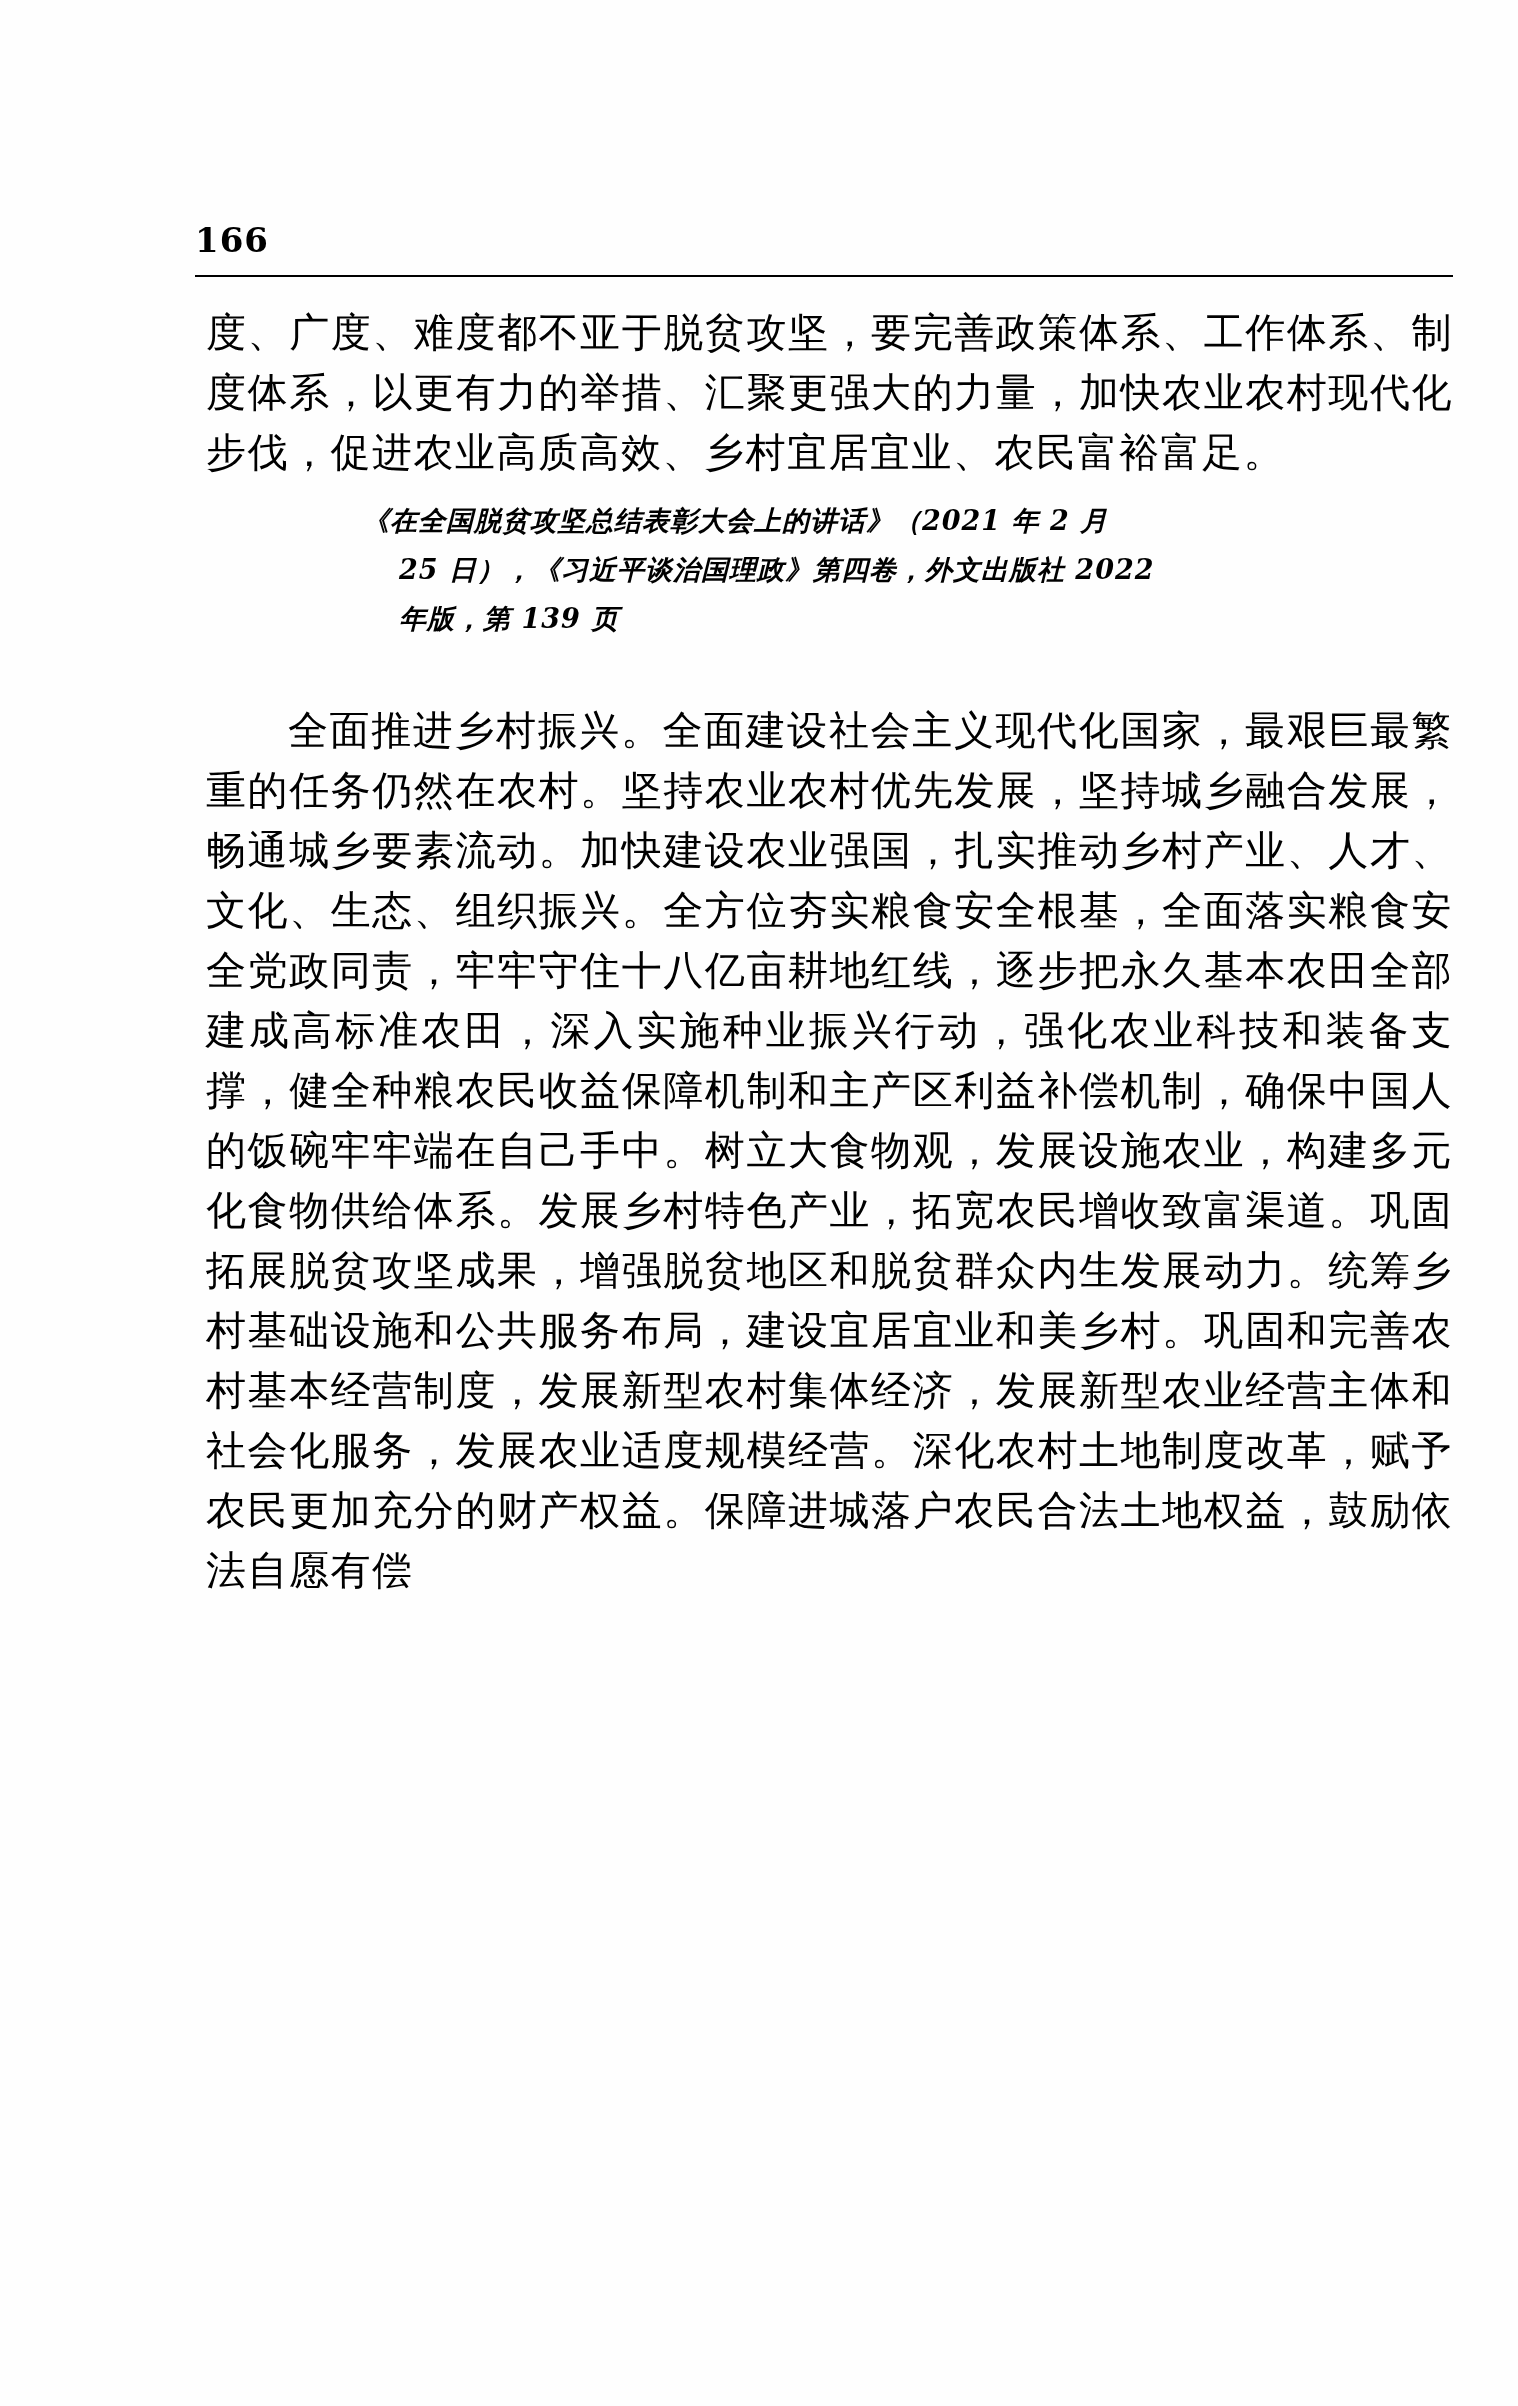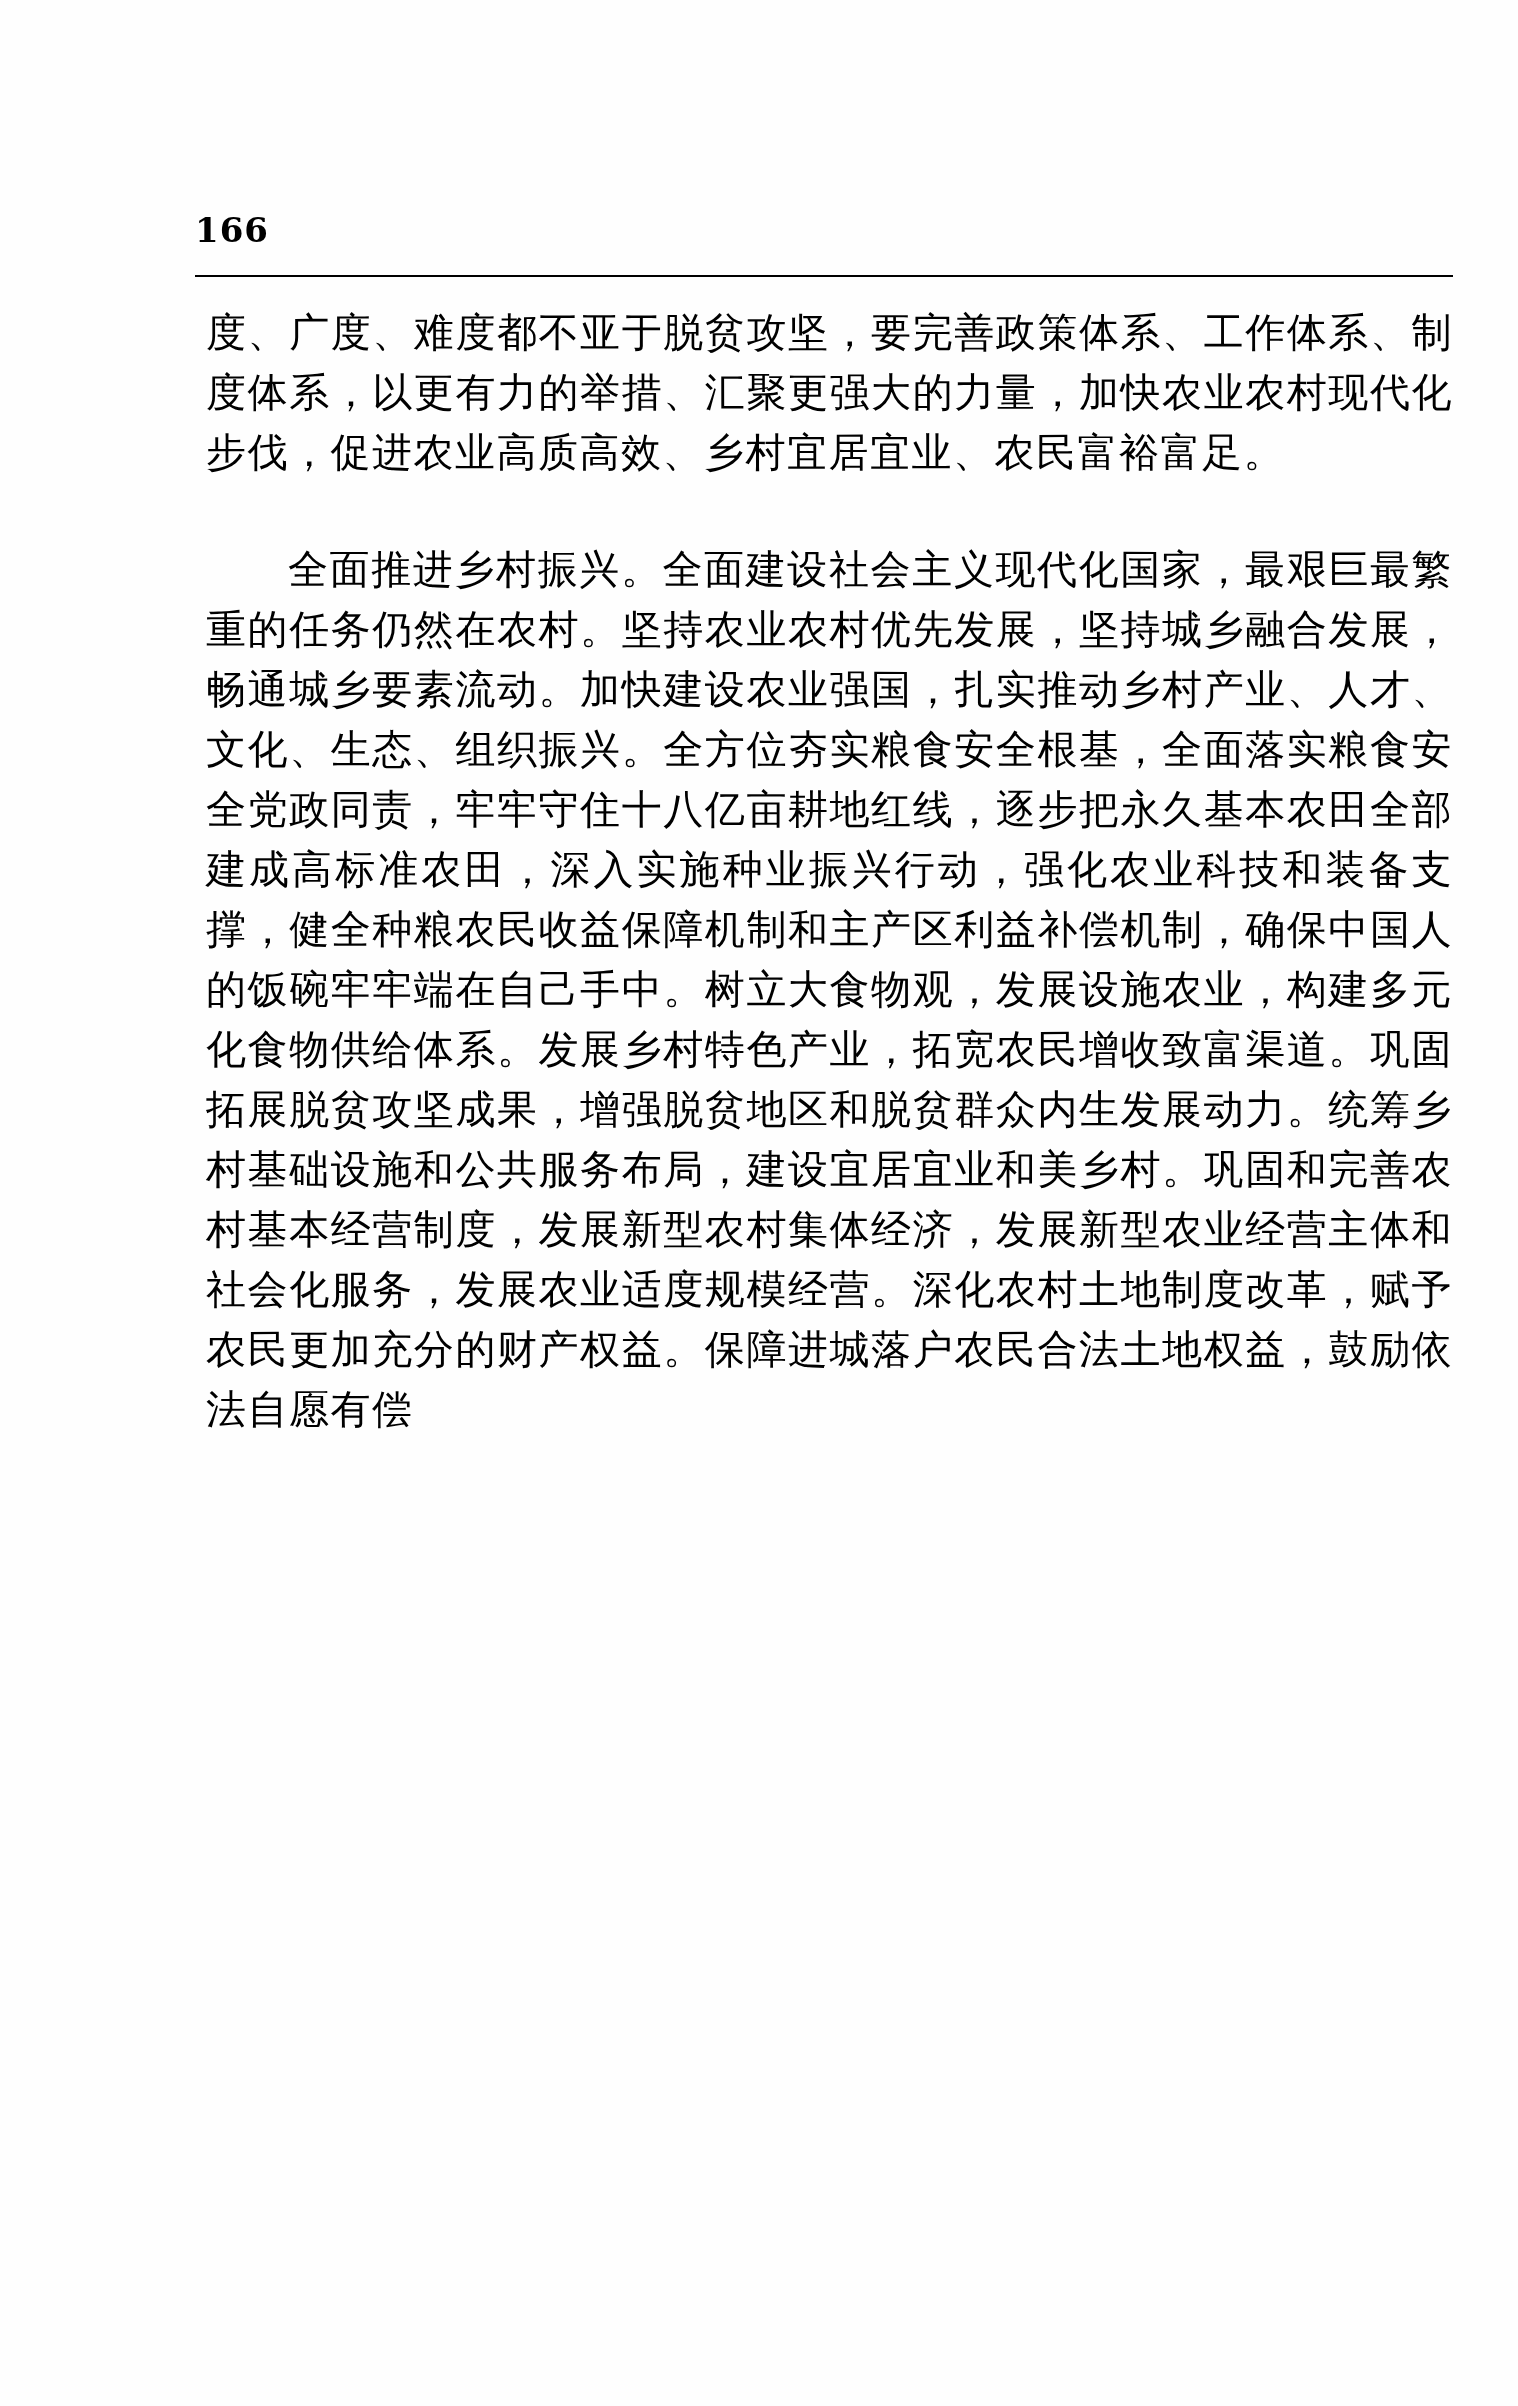--- a/index.html
+++ b/index.html
@@ -24,23 +24,22 @@
   }
   .content {
     position: absolute;
     left: 195px;
     top: 210px;
     width: 1258px;
   }
   
   .header-row {
     display: flex;
-    align-items: flex-start;
+    align-items: center;
     height: 59px;
-    flex-direction: column;
   }
   .folio {
     font-size: 34px;
     font-weight: 700;
     letter-spacing: 1px;
     width: 141px;
     flex: 0 0 141px;
     font-family: "DejaVu Serif", "Liberation Serif", serif;
   }
   .running-title {
@@ -97,20 +96,25 @@
   <div class="content">
 
     <div class="header-row">
       <div class="folio">166</div>
     </div>
     <div class="header-rule"></div>
 
     <div class="body-block">
       <p class="para">度、广度、难度都不亚于脱贫攻坚，要完善政策体系、工作体系、制度体系，以更有力的举措、汇聚更强大的力量，加快农业农村现代化步伐，促进农业高质高效、乡村宜居宜业、农民富裕富足。</p>
 
+      <div class="citation">
+        <span class="line1">《在全国脱贫攻坚总结表彰大会上的讲话》（2021 年 2 月</span>
+        <span class="line2">25 日），《习近平谈治国理政》第四卷，外文出版社 2022</span>
+        <span class="line3">年版，第 139 页</span>
+      </div>
 
       <div class="gap"></div>
 
       <p class="para indent">全面推进乡村振兴。全面建设社会主义现代化国家，最艰巨最繁重的任务仍然在农村。坚持农业农村优先发展，坚持城乡融合发展，畅通城乡要素流动。加快建设农业强国，扎实推动乡村产业、人才、文化、生态、组织振兴。全方位夯实粮食安全根基，全面落实粮食安全党政同责，牢牢守住十八亿亩耕地红线，逐步把永久基本农田全部建成高标准农田，深入实施种业振兴行动，强化农业科技和装备支撑，健全种粮农民收益保障机制和主产区利益补偿机制，确保中国人的饭碗牢牢端在自己手中。树立大食物观，发展设施农业，构建多元化食物供给体系。发展乡村特色产业，拓宽农民增收致富渠道。巩固拓展脱贫攻坚成果，增强脱贫地区和脱贫群众内生发展动力。统筹乡村基础设施和公共服务布局，建设宜居宜业和美乡村。巩固和完善农村基本经营制度，发展新型农村集体经济，发展新型农业经营主体和社会化服务，发展农业适度规模经营。深化农村土地制度改革，赋予农民更加充分的财产权益。保障进城落户农民合法土地权益，鼓励依法自愿有偿</p>
     </div>
 
   </div>
 </div>
 
 

